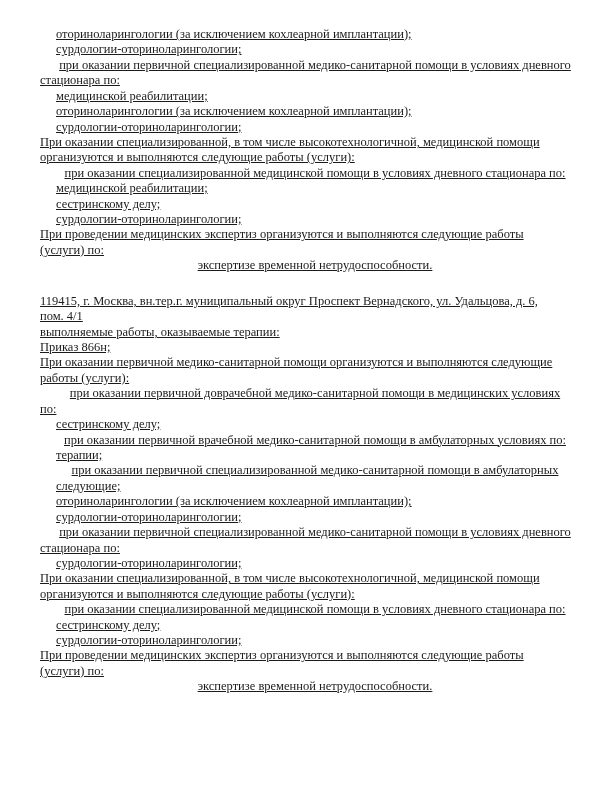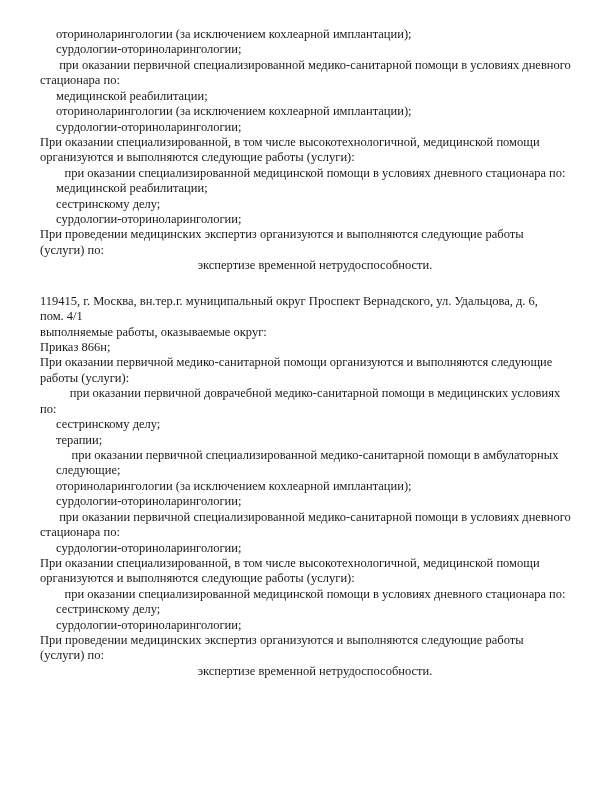--- a/index.html
+++ b/index.html
@@ -31,21 +31,21 @@
     white-space: pre;
     height: 15.43px;
   }
   .ind-0 { padding-left: 0; }
   .ind-1 { padding-left: 8px; text-align: center; }
   .ind-2 { padding-left: 16px; }
 </style>
 </head>
 <body>
 
-<div class="doc-page" id="doc-page" style="background: rgb(255, 255, 255); color: rgb(27, 27, 27);">
+<div class="doc-page" id="doc-page" style="background: rgb(255, 255, 255); color: rgb(27, 27, 27); text-decoration: underline;">
     <div class="doc-section">
       <div class="text-line ind-2">оториноларингологии (за исключением кохлеарной имплантации);</div>
       <div class="text-line ind-2">сурдологии-оториноларингологии;</div>
       <div class="text-line ind-1">при оказании первичной специализированной медико-санитарной помощи в условиях дневного</div>
       <div class="text-line ind-0">стационара по:</div>
       <div class="text-line ind-2">медицинской реабилитации;</div>
       <div class="text-line ind-2">оториноларингологии (за исключением кохлеарной имплантации);</div>
       <div class="text-line ind-2">сурдологии-оториноларингологии;</div>
       <div class="text-line ind-0">При оказании специализированной, в том числе высокотехнологичной, медицинской помощи</div>
       <div class="text-line ind-0">организуются и выполняются следующие работы (услуги):</div>
@@ -53,27 +53,28 @@
       <div class="text-line ind-2">медицинской реабилитации;</div>
       <div class="text-line ind-2">сестринскому делу;</div>
       <div class="text-line ind-2">сурдологии-оториноларингологии;</div>
       <div class="text-line ind-0">При проведении медицинских экспертиз организуются и выполняются следующие работы</div>
       <div class="text-line ind-0">(услуги) по:</div>
       <div class="text-line ind-1">экспертизе временной нетрудоспособности.</div>
     </div>
     <div class="doc-section">
       <div class="text-line ind-0">119415, г. Москва, вн.тер.г. муниципальный округ Проспект Вернадского, ул. Удальцова, д. 6,</div>
       <div class="text-line ind-0">пом. 4/1</div>
-      <div class="text-line ind-0">выполняемые работы, оказываемые округ:</div>
+      <div class="text-line ind-0">выполняемые работы, оказываемые терапии:</div>
       <div class="text-line ind-0">Приказ 866н;</div>
       <div class="text-line ind-0">При оказании первичной медико-санитарной помощи организуются и выполняются следующие</div>
       <div class="text-line ind-0">работы (услуги):</div>
       <div class="text-line ind-1">при оказании первичной доврачебной медико-санитарной помощи в медицинских условиях</div>
       <div class="text-line ind-0">по:</div>
       <div class="text-line ind-2">сестринскому делу;</div>
+      <div class="text-line ind-1">при оказании первичной врачебной медико-санитарной помощи в амбулаторных условиях по:</div>
       <div class="text-line ind-2">терапии;</div>
       <div class="text-line ind-1">при оказании первичной специализированной медико-санитарной помощи в амбулаторных</div>
       <div class="text-line ind-2">следующие;</div>
       <div class="text-line ind-2">оториноларингологии (за исключением кохлеарной имплантации);</div>
       <div class="text-line ind-2">сурдологии-оториноларингологии;</div>
       <div class="text-line ind-1">при оказании первичной специализированной медико-санитарной помощи в условиях дневного</div>
       <div class="text-line ind-0">стационара по:</div>
       <div class="text-line ind-2">сурдологии-оториноларингологии;</div>
       <div class="text-line ind-0">При оказании специализированной, в том числе высокотехнологичной, медицинской помощи</div>
       <div class="text-line ind-0">организуются и выполняются следующие работы (услуги):</div>

